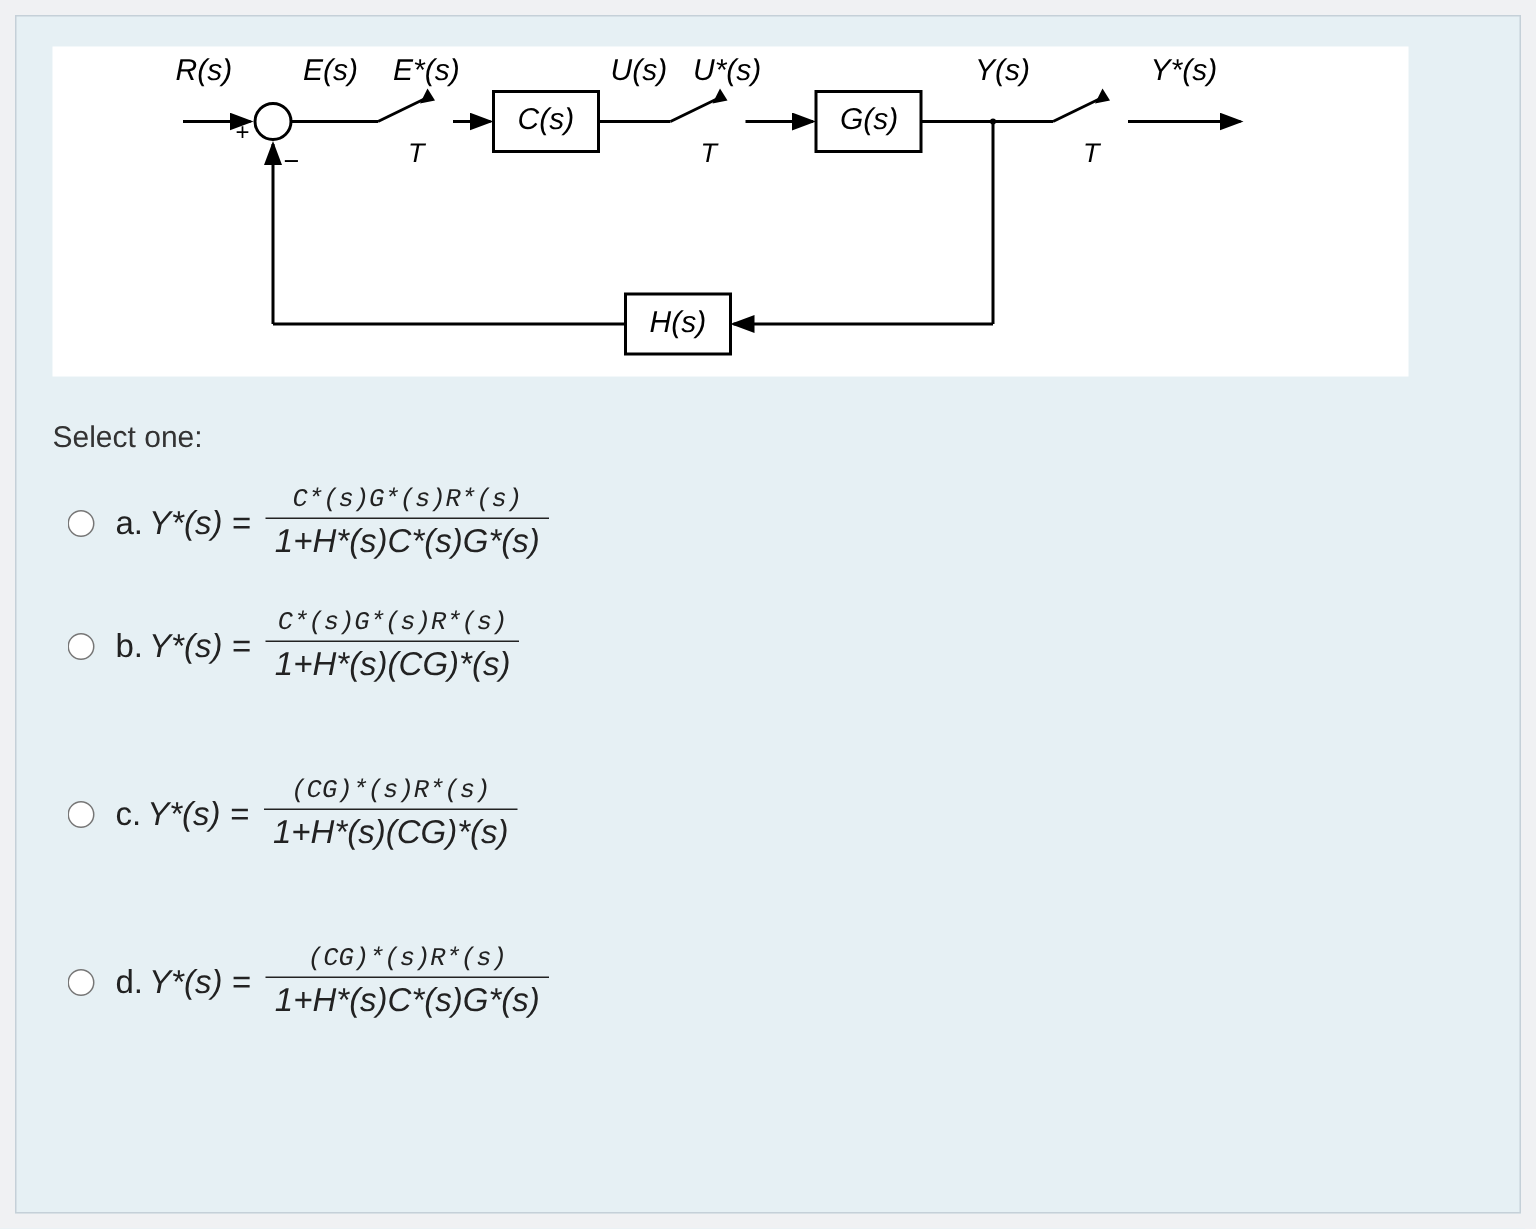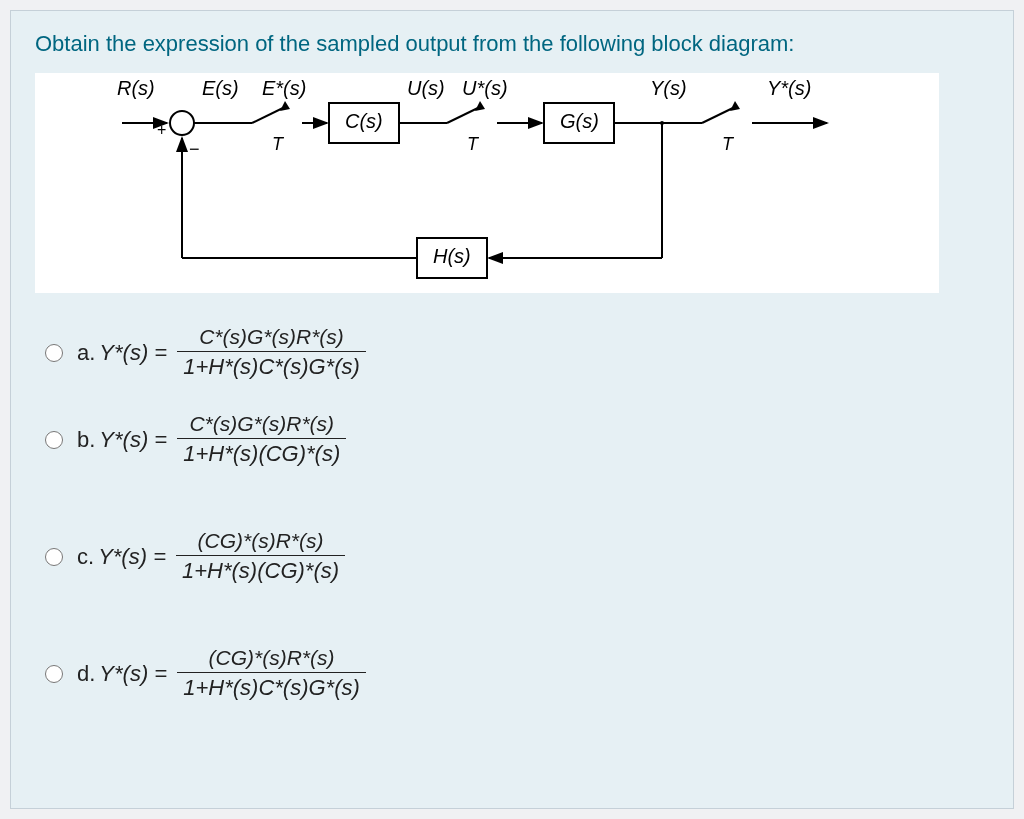--- a/index.html
+++ b/index.html
@@ -74,38 +74,38 @@
     .fraction {
       display: inline-block;
       vertical-align: middle;
       text-align: center;
       margin-left: 6px;
     }
     .fraction .num {
       display: block;
       border-bottom: 1.5px solid #222;
       padding: 2px 6px;
-      font-size: 21px;
+      font-size: 17px;
       font-style: italic;
+      font-family: Liberation Mono, monospace;
     }
     .fraction .den {
       display: block;
       padding: 2px 6px;
       font-size: 22px;
       font-style: italic;
     }
     .spacer-large {
       height: 30px;
     }
   </style>
 </head>
 <body>
 
 <div class="question-container">
-  <div class="question-text">Obtain the expression of the sampled output from the following block diagram:</div>
 
   <div class="diagram-box">
     <svg viewBox="0 0 760 220">
       <defs>
         <marker id="arrow" markerWidth="8" markerHeight="8" refX="7" refY="3" orient="auto">
           <path d="M0,0 L8,3 L0,6 Z" fill="#000"></path>
         </marker>
       </defs>
 
       <line x1="15" y1="50" x2="60" y2="50" stroke="#000" stroke-width="2" marker-end="url(#arrow)"></line>
@@ -154,20 +154,21 @@
       <line x1="555" y1="185" x2="382" y2="185" stroke="#000" stroke-width="2" marker-end="url(#arrow)"></line>
 
       <rect x="310" y="165" width="70" height="40" fill="#fff" stroke="#000" stroke-width="2"></rect>
       <text x="326" y="190" font-size="20" font-style="italic">H(s)</text>
 
       <line x1="310" y1="185" x2="75" y2="185" stroke="#000" stroke-width="2"></line>
       <line x1="75" y1="185" x2="75" y2="65" stroke="#000" stroke-width="2" marker-end="url(#arrow)"></line>
     </svg>
   </div>
 
+  <div class="select-one">Select one:</div>
 
   <div class="options">
 
     <label class="option">
       <input type="radio" name="answer" style="">
       <span class="option-label">
         <span class="option-letter">a.</span>
         <span class="lhs">Y*(s) =</span>
         <span class="fraction">
           <span class="num">C*(s)G*(s)R*(s)</span>

